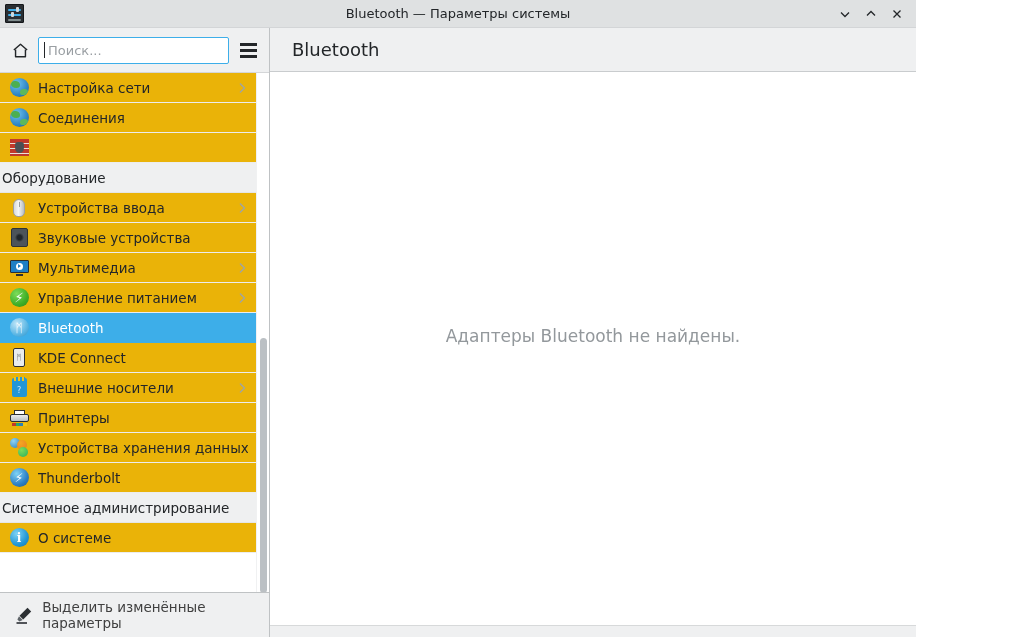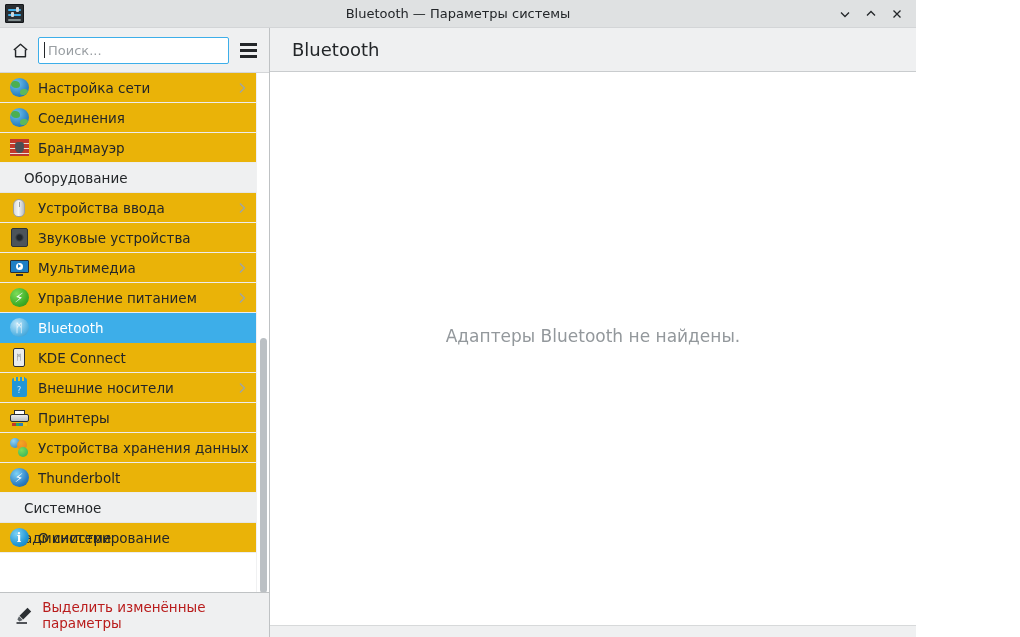--- a/index.html
+++ b/index.html
@@ -120,21 +120,21 @@
     overflow: hidden;
   }
   .sidebar-list {
     flex: 1 1 auto;
     overflow: hidden;
     background: #ffffff;
   }
   .sec-header {
     height: 30px; line-height: 30px;
     background: #eff0f1;
-    padding: 0 24px;
+    padding: 0 2px;
     font-size: 13.5px;
     color: #232629;
     border-bottom: 1px solid #e4e6e7;
   }
   .row {
     height: 30px;
     display: flex; align-items: center;
     padding: 0 8px 0 8px;
     border-bottom: 1px solid #ecedee;
     background: #eab308;
@@ -165,21 +165,21 @@
 
   
   .left-footer {
     height: 45px; flex: 0 0 45px;
     background: #eff0f1;
     border-top: 1px solid #bfc2c4;
     display: flex; align-items: center;
     padding-left: 14px;
   }
   .hl-icon { width: 22px; height: 22px; margin-right: 8px; display:flex; align-items:center; justify-content:center; }
-  .footer-label { font-size: 13.5px; color: #b91c1c; }
+  .footer-label { font-size: 13.5px; color: #404040; }
 
   
   .right-col {
     flex: 1 1 auto; display: flex; flex-direction: column;
     background: #ffffff; min-width: 0;
   }
   .page-head {
     height: 44px; flex: 0 0 44px;
     background: #eff0f1;
     display: flex; align-items: center;
@@ -334,21 +334,20 @@
             <div class="row">
               <span class="ico">
                 <span class="globe"></span>
               </span>
               <span class="lbl">Соединения</span>
             </div>
             <div class="row">
               <span class="ico">
                 <span class="brick"></span>
               </span>
-              <span class="lbl">Брандмауэр</span>
             </div>
             <div class="sec-header">Оборудование</div>
             <div class="row">
               <span class="ico">
                 <span class="mouse"></span>
               </span>
               <span class="lbl">Устройства ввода</span>
               <span class="chev">
                 <svg width="11" height="14" viewBox="0 0 11 14" fill="none" stroke="currentColor" stroke-width="1.3">
                   <path d="M3 2.5 L7.5 7 L3 11.5"></path>

